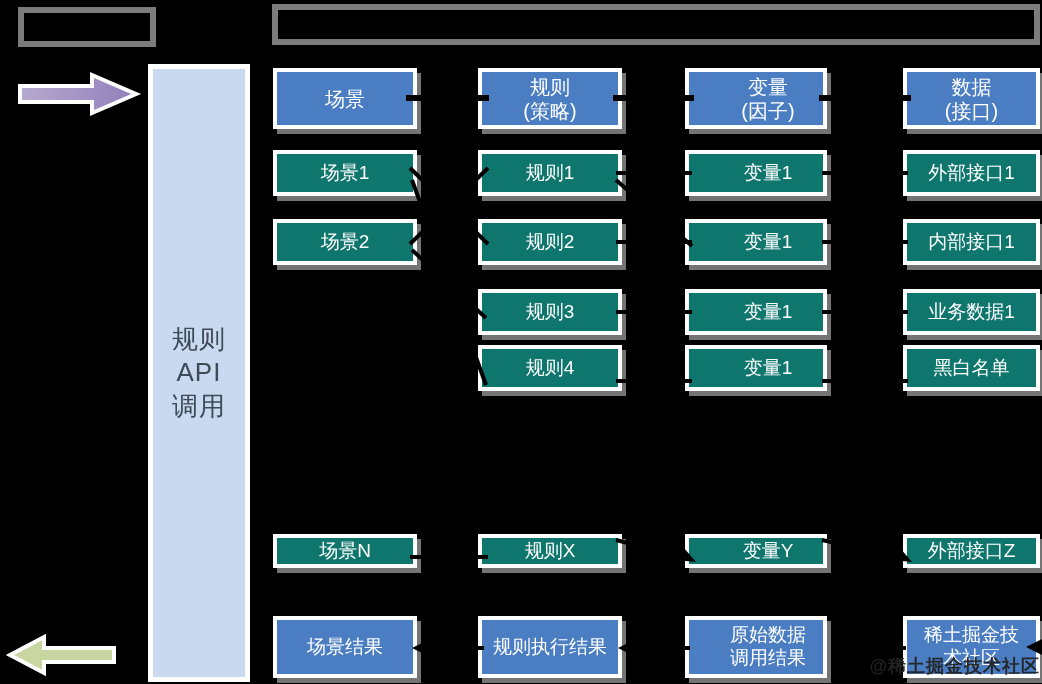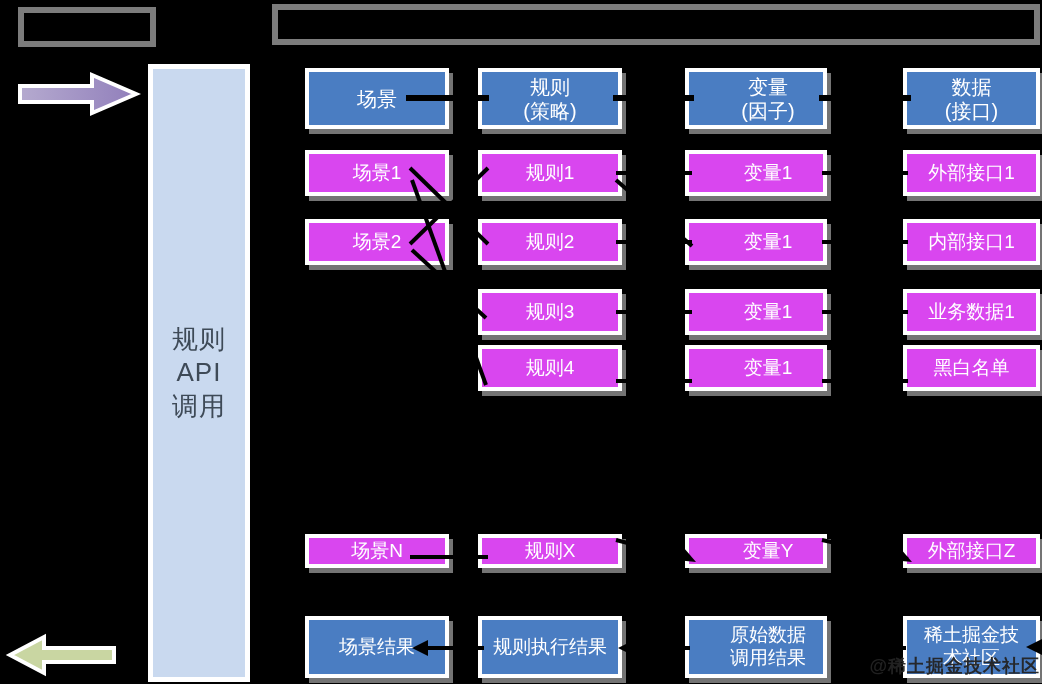--- a/index.html
+++ b/index.html
@@ -22,23 +22,23 @@
     font-size:26px;line-height:1.28;letter-spacing:1px;
   }
   
   .box{
     position:absolute;box-sizing:border-box;border:4px solid #fff;
     display:flex;align-items:center;justify-content:center;text-align:center;
     color:#fff;font-size:19px;line-height:1.2;padding:0 10px;
     box-shadow:4px 5px 0 rgba(165,165,165,0.7);z-index:2;
   }
   .blue{background:#4a7dc2;}
-  .green{background:#d946ef;}
+  .green{background:#0f766e;}
   .hdr{font-size:20px;white-space:pre-line;}
-  .c1{left:273px;width:144px;margin-left:32px;}
+  .c1{left:273px;width:144px;}
   .c2{left:478px;width:144px;}
   .c3{left:685px;width:142px;padding-left:34px;}
   .c4{left:903px;width:137px;}
   .rh{top:68px;height:61px;}
   .r1{top:150px;height:46px;}
   .r2{top:219px;height:46px;}
   .r3{top:289px;height:46px;}
   .r4{top:345px;height:46px;}
   .rt{top:534px;height:34px;}
   .rr{top:616px;height:62px;}

